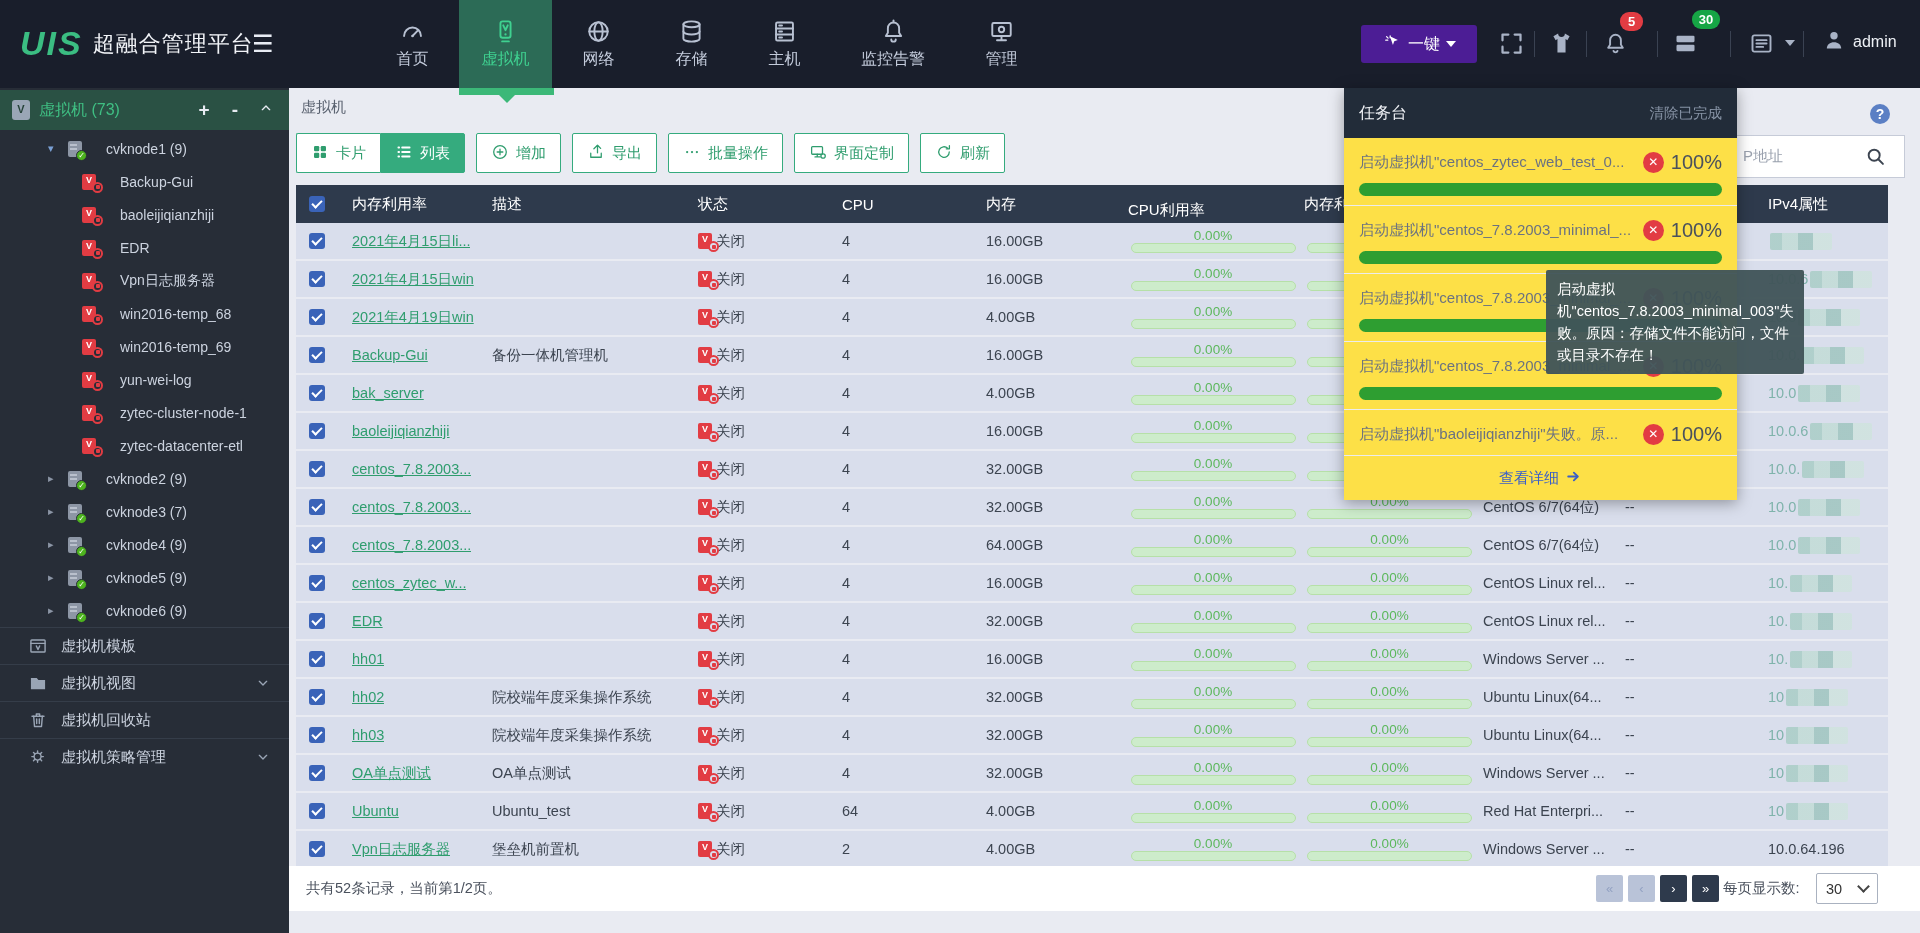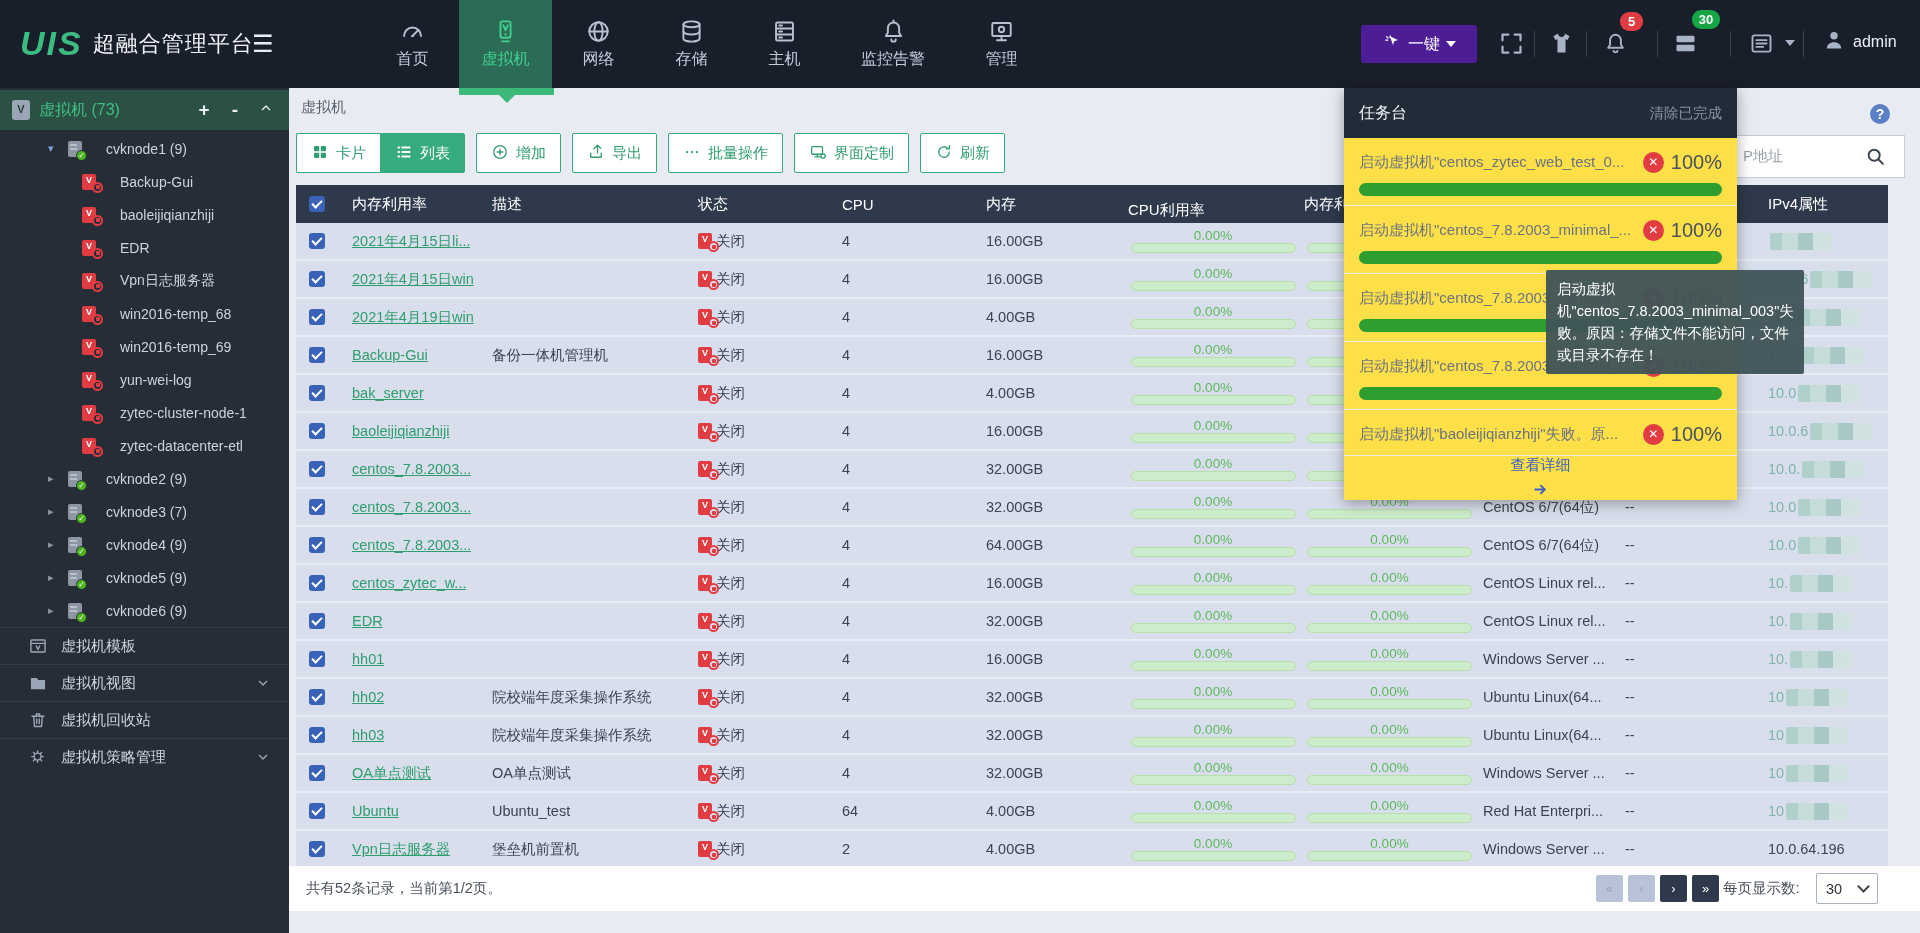--- a/index.html
+++ b/index.html
@@ -113,21 +113,21 @@
   #task-header { height:50px; background:#222c39; display:flex; align-items:center; justify-content:space-between; padding:0 15px; }
   #task-title { color:#f0f2f6; font-size:16px; }
   #task-clear { color:#8793a5; font-size:14.5px; cursor:pointer; }
   .task-item { padding:13px 15px 0 15px; height:68px; border-bottom:1px solid #ececec; }
   .task-item.nobar { height:46px; }
   .task-line { display:flex; align-items:center; }
   .task-text { flex:1; color:#6b7280; font-size:15px; white-space:nowrap; overflow:hidden; text-overflow:ellipsis; margin-right:8px; }
   .task-x { width:21px; height:21px; border-radius:50%; background:#e23c43; color:#fff; font-size:12px; font-weight:bold; text-align:center; line-height:21px; flex:none; }
   .task-pct { color:#4a515d; font-size:20px; margin-left:7px; flex:none; }
   .task-bar { margin-top:9px; height:13px; border-radius:7px; background:#2e9e31; }
-  #task-detail { height:44px; display:flex; align-items:center; justify-content:center; gap:6px; color:#3a5fc8; font-size:15px; cursor:pointer;flex-direction:column; }
+  #task-detail { height:44px; display:flex; align-items:center; justify-content:center; gap:6px; color:#3a5fc8; font-size:15px; cursor:pointer; }
   #task-detail svg { width:17px; height:17px; }
 
   
   #tooltip { position:absolute; left:1546px; top:270px; width:258px; background:rgba(65,84,88,.96); color:#fff; font-size:14.5px; line-height:22px; padding:8px 11px; border-radius:2px; z-index:60; }
 </style>
 </head>
 <body>
 
 <div id="navbar">
   <div id="logo">

